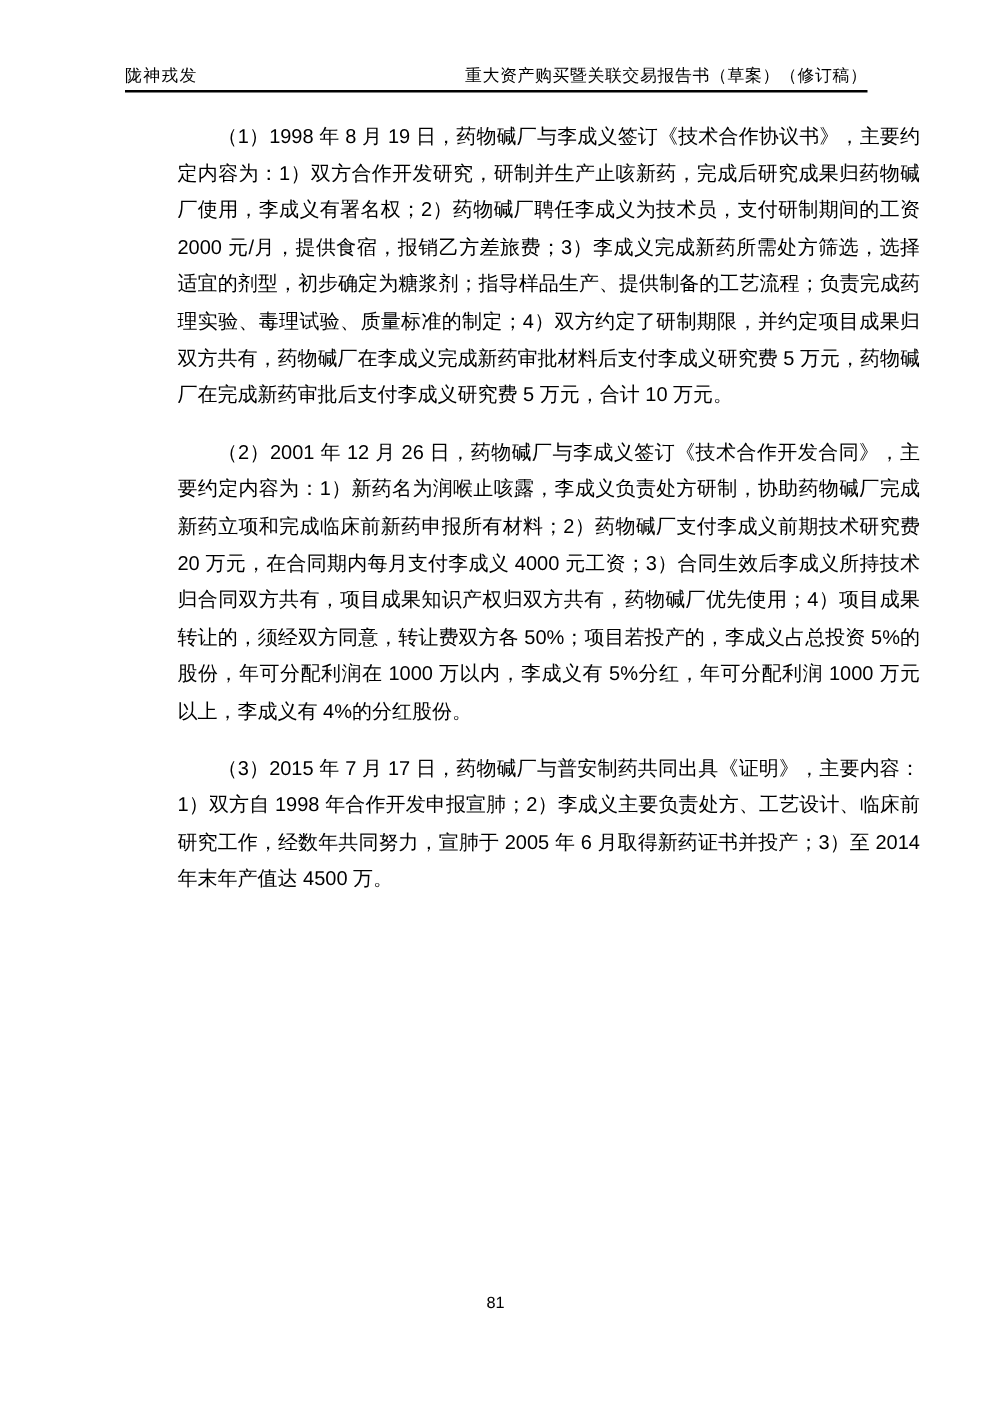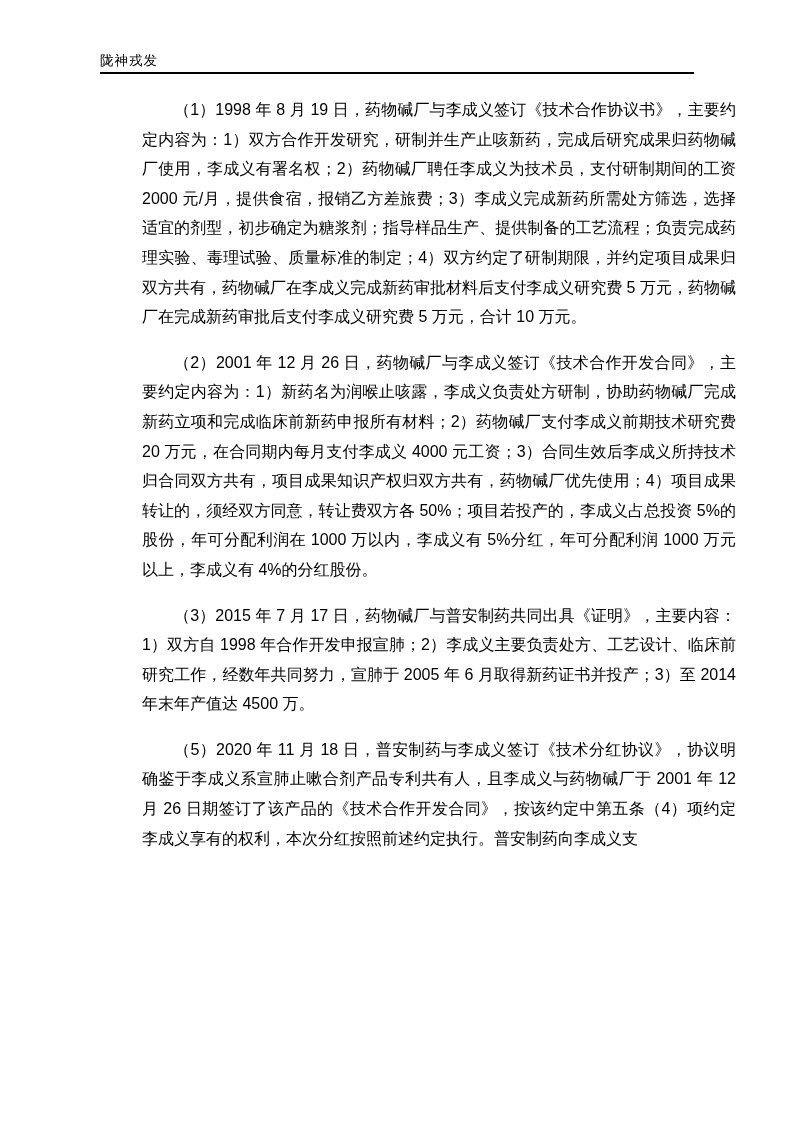--- a/index.html
+++ b/index.html
@@ -63,23 +63,26 @@
     line-height: 16px;
   }
 </style>
 </head>
 <body>
 
 <div class="page">
 
   <header class="doc-header">
     <span class="header-left">陇神戎发</span>
+    <span class="header-right">重大资产购买暨关联交易报告书（草案）（修订稿）</span>
   </header>
 
   <main class="doc-body">
     <p>（1）1998 年 8 月 19 日，药物碱厂与李成义签订《技术合作协议书》，主要约定内容为：1）双方合作开发研究，研制并生产止咳新药，完成后研究成果归药物碱厂使用，李成义有署名权；2）药物碱厂聘任李成义为技术员，支付研制期间的工资 2000 元/月，提供食宿，报销乙方差旅费；3）李成义完成新药所需处方筛选，选择适宜的剂型，初步确定为糖浆剂；指导样品生产、提供制备的工艺流程；负责完成药理实验、毒理试验、质量标准的制定；4）双方约定了研制期限，并约定项目成果归双方共有，药物碱厂在李成义完成新药审批材料后支付李成义研究费 5 万元，药物碱厂在完成新药审批后支付李成义研究费 5 万元，合计 10 万元。</p>
     <p>（2）2001 年 12 月 26 日，药物碱厂与李成义签订《技术合作开发合同》，主要约定内容为：1）新药名为润喉止咳露，李成义负责处方研制，协助药物碱厂完成新药立项和完成临床前新药申报所有材料；2）药物碱厂支付李成义前期技术研究费 20 万元，在合同期内每月支付李成义 4000 元工资；3）合同生效后李成义所持技术归合同双方共有，项目成果知识产权归双方共有，药物碱厂优先使用；4）项目成果转让的，须经双方同意，转让费双方各 50%；项目若投产的，李成义占总投资 5%的股份，年可分配利润在 1000 万以内，李成义有 5%分红，年可分配利润 1000 万元以上，李成义有 4%的分红股份。</p>
     <p>（3）2015 年 7 月 17 日，药物碱厂与普安制药共同出具《证明》，主要内容：1）双方自 1998 年合作开发申报宣肺；2）李成义主要负责处方、工艺设计、临床前研究工作，经数年共同努力，宣肺于 2005 年 6 月取得新药证书并投产；3）至 2014 年末年产值达 4500 万。</p>
-    <p>（5）2020 年 11 月 18 日，普安制药与李成义签订《技术分红协议》，协议明确鉴于李成义系宣肺止嗽合剂产品专利共有人，且李成义与药物碱厂于 2001 年 12 月 26 日期签订了该产品的《技术合作开发合同》，按该约定中第五条（4）项约定李成义享有的权利，本次分红按照前述约定执行。普安制药向李成义支</p>
   </main>
 
+  <footer class="doc-footer">
+    <span>81</span>
+  </footer>
 
 </div>
 
 </body></html>

